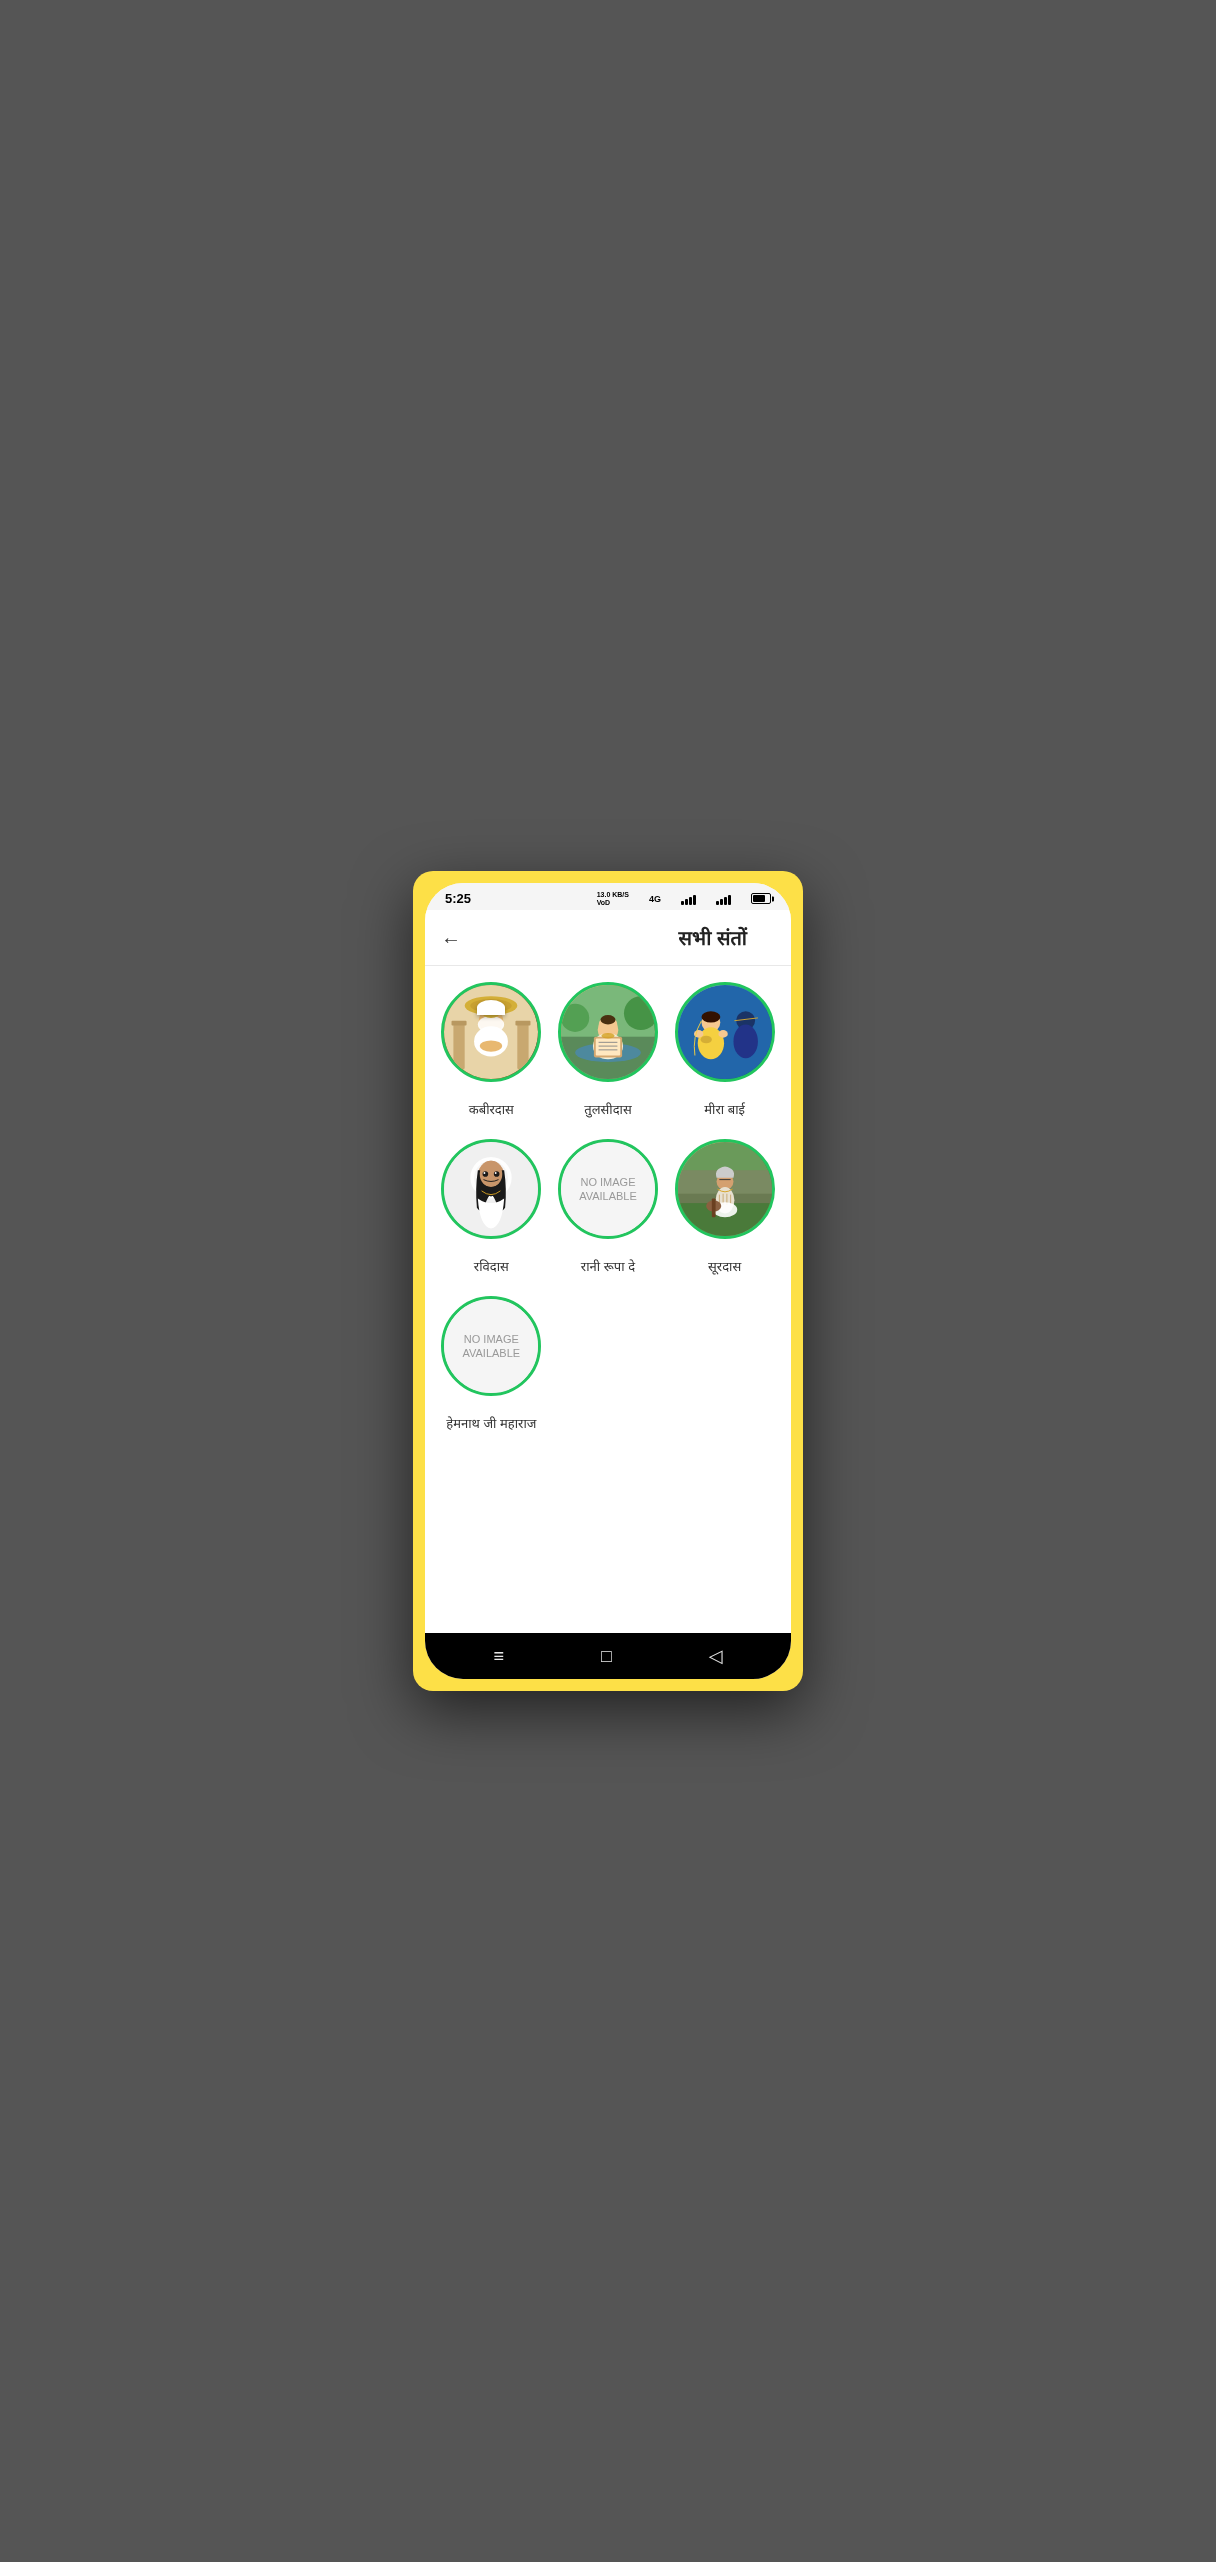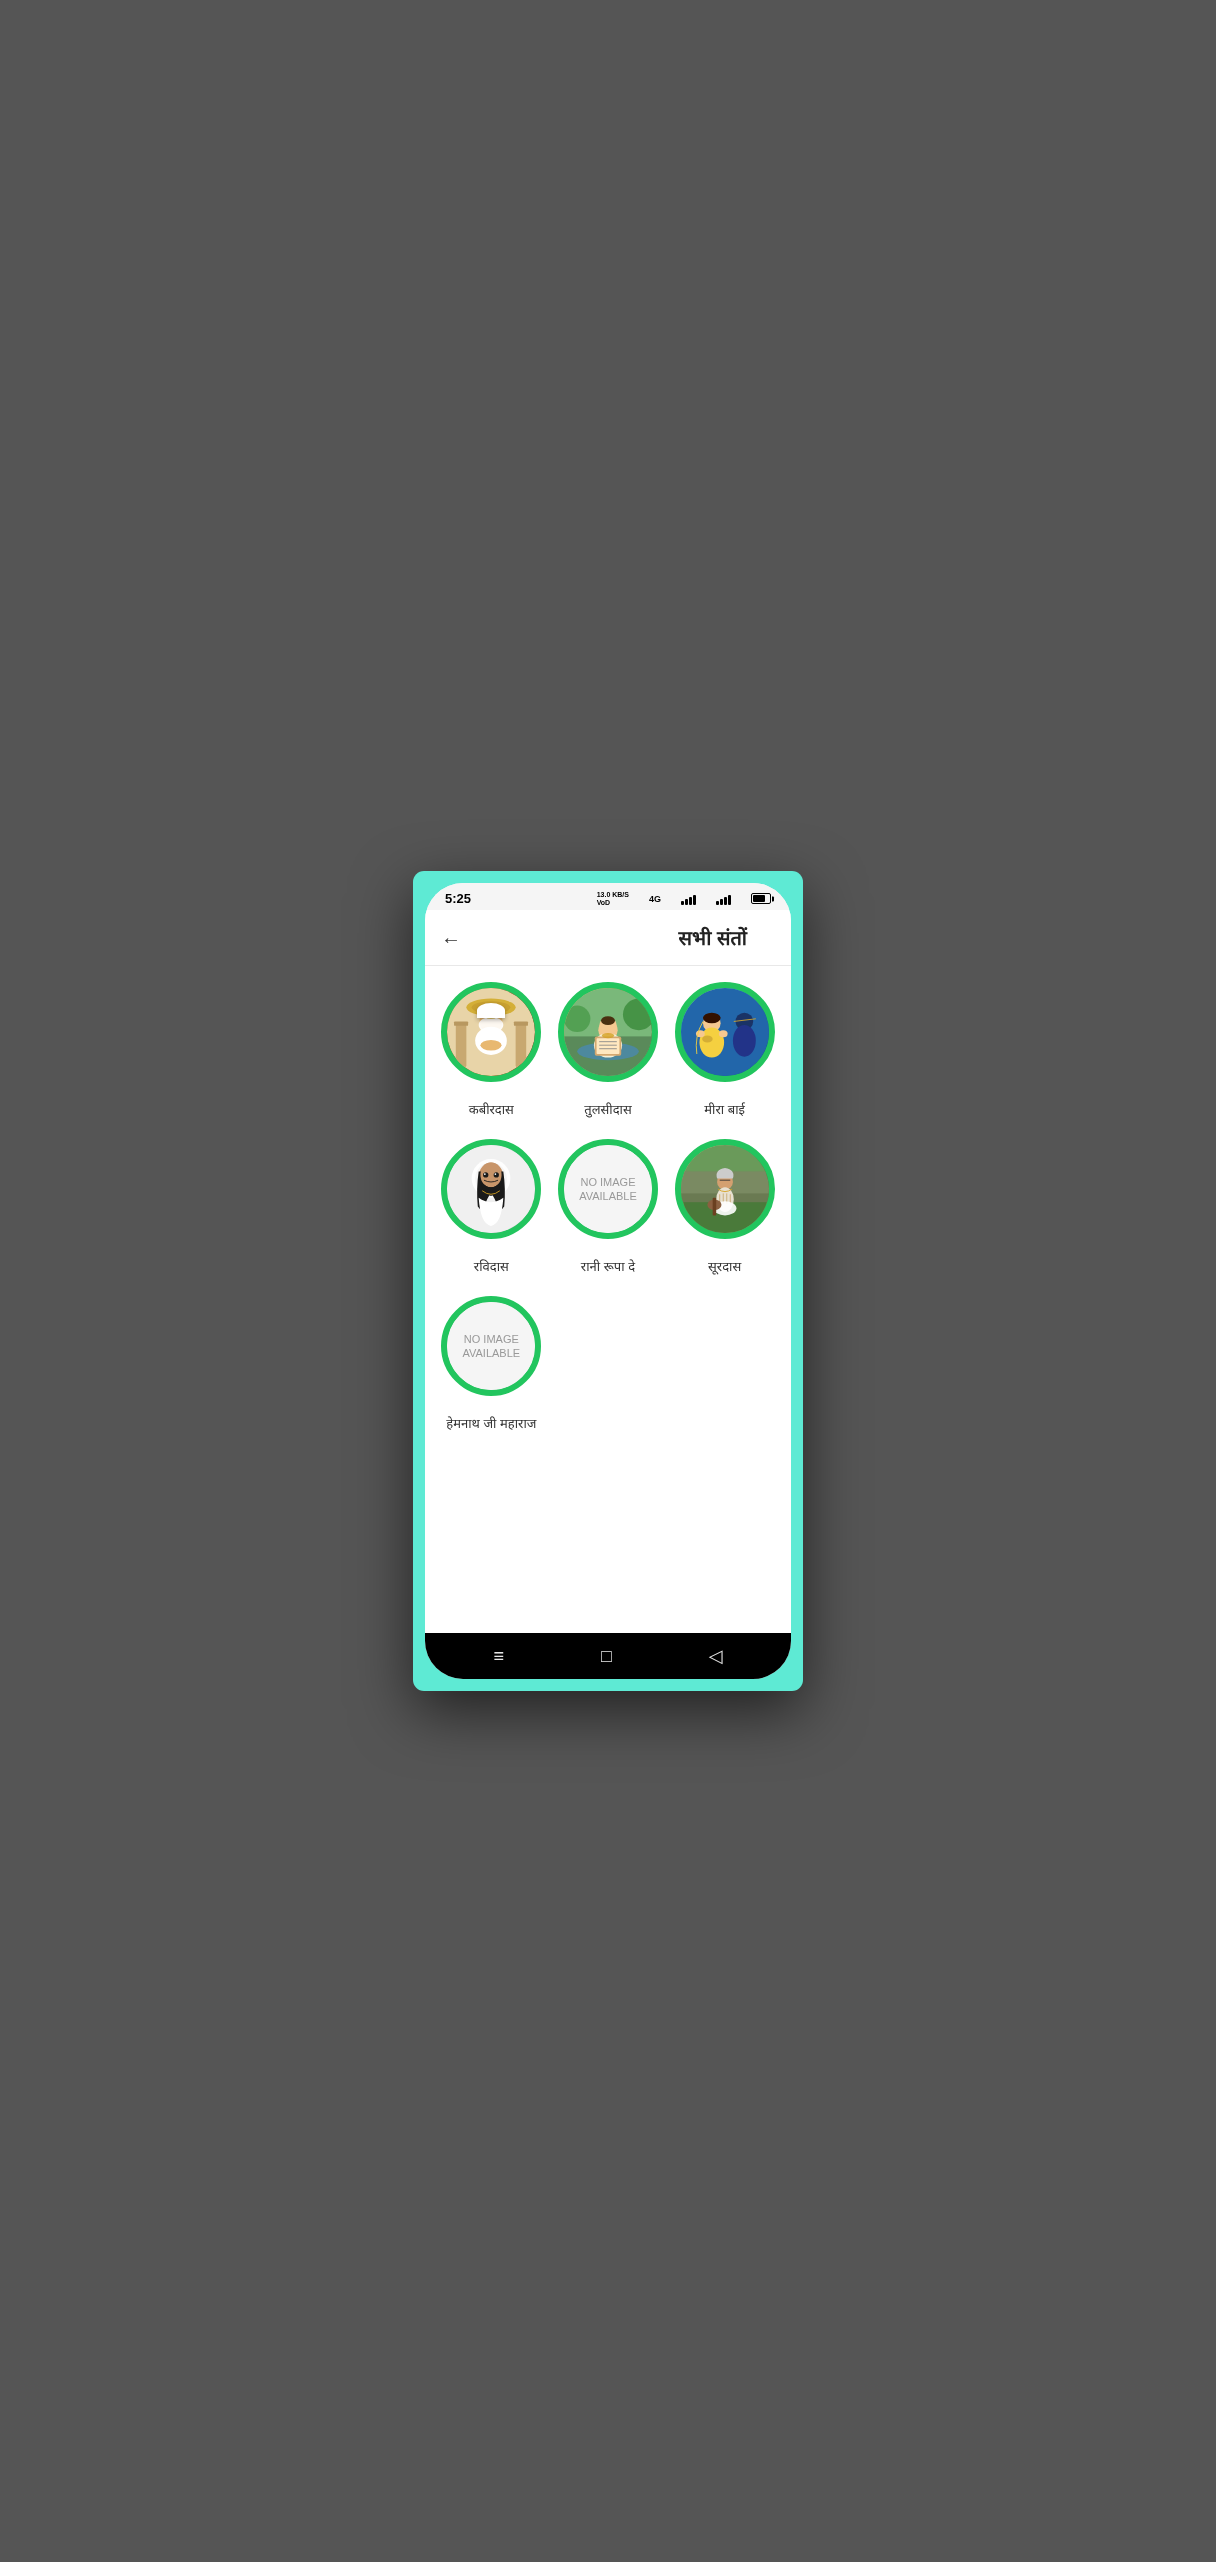--- a/index.html
+++ b/index.html
@@ -10,22 +10,22 @@
       display: flex;
       justify-content: center;
       align-items: center;
       min-height: 100vh;
       font-family: 'Segoe UI', Arial, sans-serif;
     }
 
     .phone-frame {
       width: 390px;
       height: 820px;
-      background: #5eead4;
-      border-radius: 11px;
+      background: #fde047;
+      border-radius: 20px;
       padding: 12px;
       box-shadow: 0 20px 60px rgba(0,0,0,0.6);
       position: relative;
     }
 
     .phone-screen {
       width: 100%;
       height: 100%;
       background: #f5f5f5;
       border-radius: 38px;
@@ -161,21 +161,21 @@
 
     .saint-avatar {
       width: 100px;
       height: 100px;
       border-radius: 50%;
       overflow: hidden;
       background: #f0f0f0;
       display: flex;
       align-items: center;
       justify-content: center;
-      border: 6px solid #22c55e;
+      border: 3px solid #22c55e;
     }
 
     
     .no-image-placeholder {
       width: 100%;
       height: 100%;
       display: flex;
       align-items: center;
       justify-content: center;
       background: #f5f5f5;

